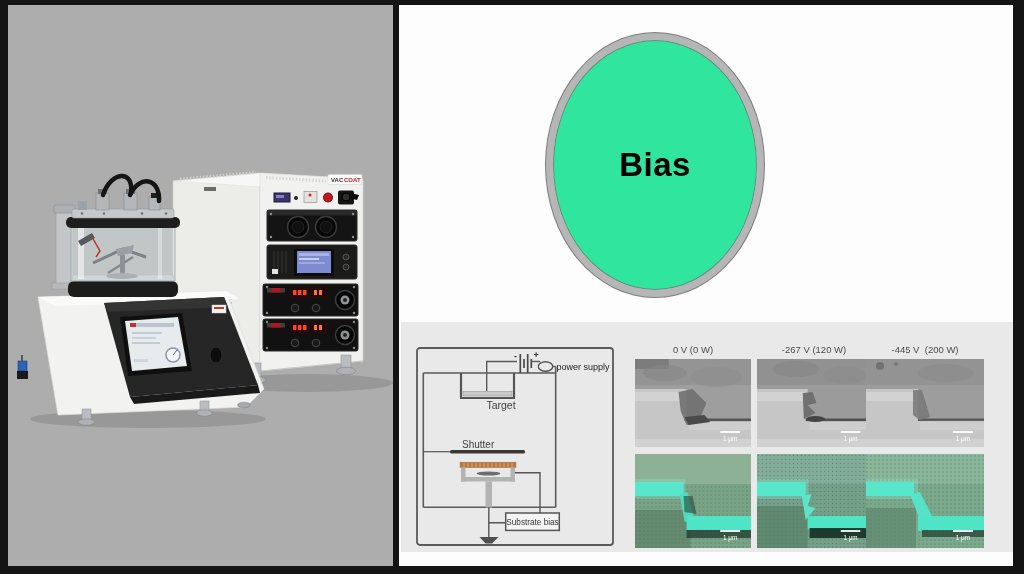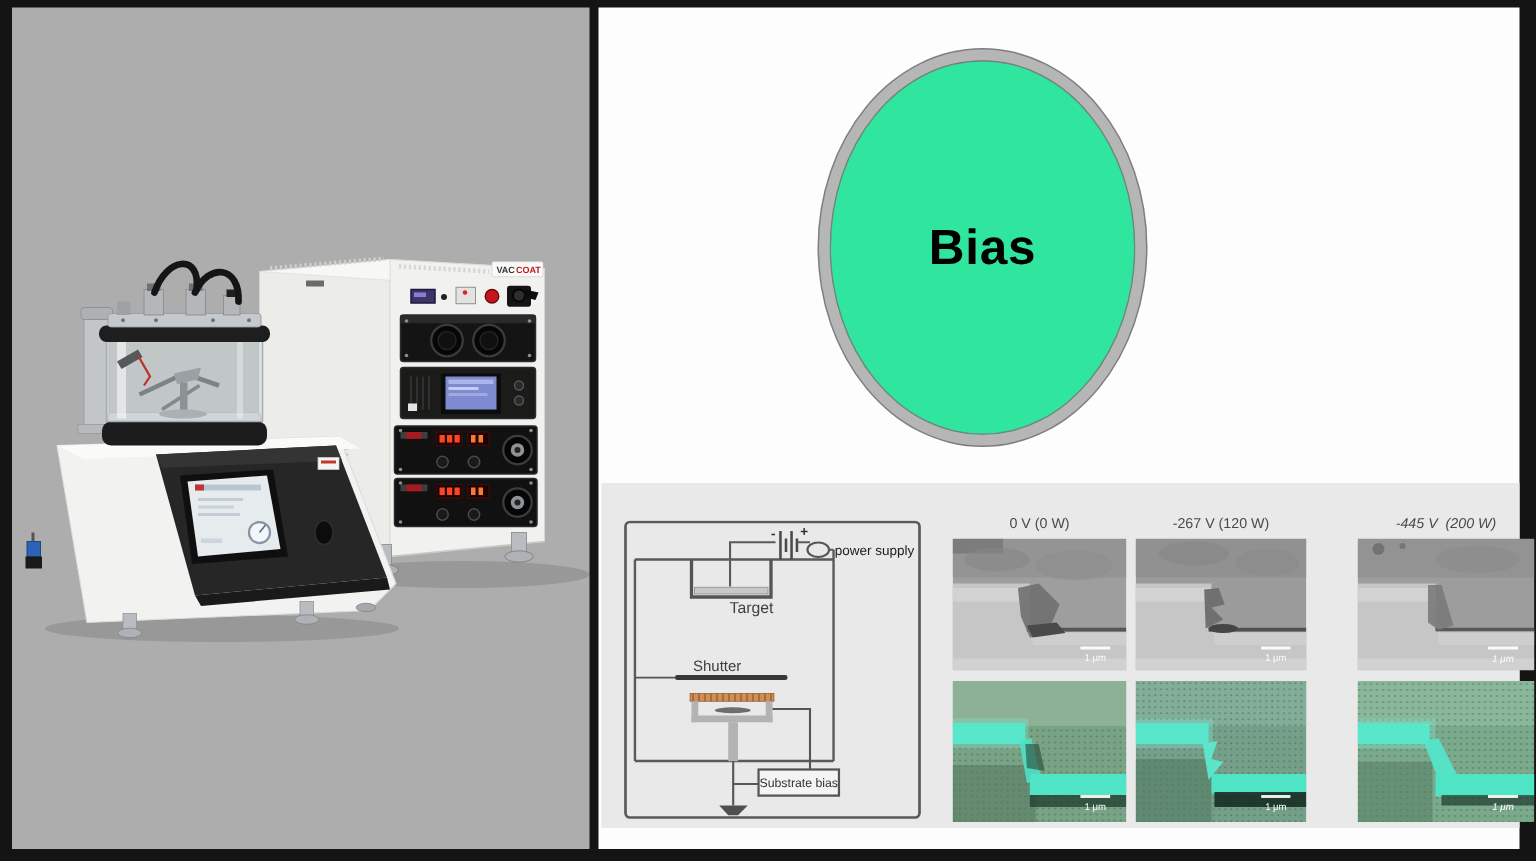--- a/index.html
+++ b/index.html
@@ -19,21 +19,21 @@
   
   .figure-panel{position:absolute;left:2px;top:317px;width:612px;height:230px;background:#e9e9e9;}
   .schematic{position:absolute;left:15px;top:25px;width:198px;height:199px;}
   .sem-col{position:absolute;top:0;height:100%;}
   .sem-col .sem-label{position:absolute;top:22px;left:0;width:100%;height:12px;text-align:center;
         font-size:9.5px;line-height:12px;color:#4a4a4a;white-space:pre;}
   .sem-img{position:absolute;left:0;width:100%;overflow:hidden;}
   .sem-top{top:37px;height:88px;}
   .sem-bot{top:132px;height:94px;}
   .sem-img svg{display:block;width:100%;height:100%;}
-  .col1{left:234px;width:116px;} .col2{left:356px;width:114px;} .col3{left:504px;width:118px;font-style:italic;}
+  .col1{left:234px;width:116px;} .col2{left:356px;width:114px;} .col3{left:465px;width:118px;}
   text{font-family:"Liberation Sans",sans-serif;}
 </style>
 </head>
 <body>
 
 <div class="canvas">
 
   <div class="left-panel">
     <svg width="385" height="561" viewBox="0 0 385 561">
       <defs>

